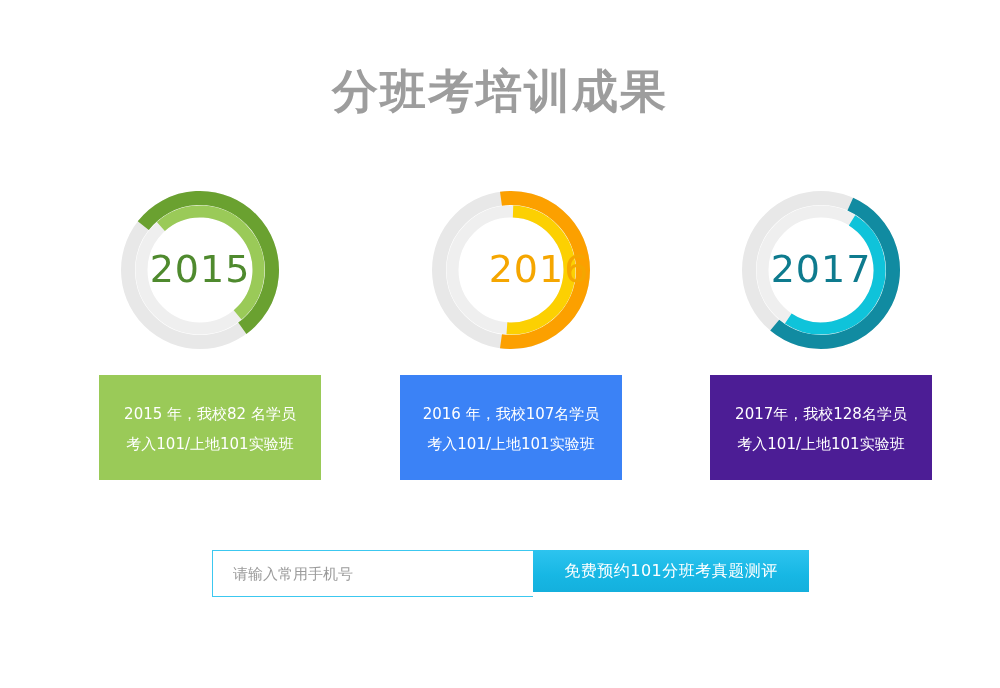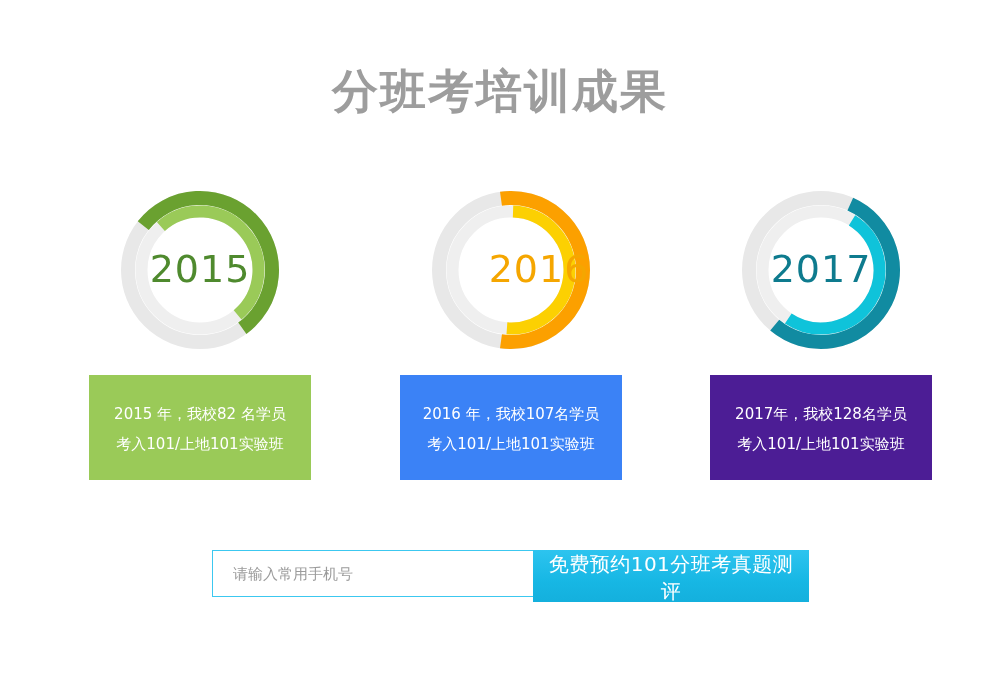--- a/index.html
+++ b/index.html
@@ -80,21 +80,21 @@
     width: 222px;
     height: 105px;
     box-sizing: border-box;
     padding-top: 24px;
     text-align: center;
     color: #ffffff;
     font-size: 15px;
     line-height: 30px;
     font-family: "DejaVu Sans", "Liberation Sans", sans-serif;
   }
-  .box-1 { background: #9aca58; }
+  .box-1 { background: #9aca58; margin-left: 10px; }
   .box-2 { background: #3b82f6; }
   .box-3 { background: #4c1d95; }
   .info-line { display: block; white-space: nowrap; }
 
   .signup {
     position: absolute;
     left: 212px;
     top: 550px;
     width: 597px;
     height: 47px;
@@ -109,25 +109,25 @@
     background: #ffffff;
     outline: none;
     font-size: 15px;
     color: #333333;
     padding: 0 0 0 20px;
     font-family: Liberation Sans, sans-serif;
   }
   .phone-input::placeholder { color: #9b9b9b; }
   .submit-button {
     flex: 1;
-    height: 52px;
+    height: 42px;
     border: none;
     background: linear-gradient(to bottom, #2dc4ef 0%, #17b7e4 60%, #14b0dd 100%);
     color: #ffffff;
-    font-size: 20px;
+    font-size: 16px;
     letter-spacing: 0.5px;
     cursor: pointer;
     font-family: "DejaVu Sans", "Liberation Sans", sans-serif;
   }
 </style>
 </head>
 <body>
 
 <div class="page-title">分班考培训成果</div>
 

